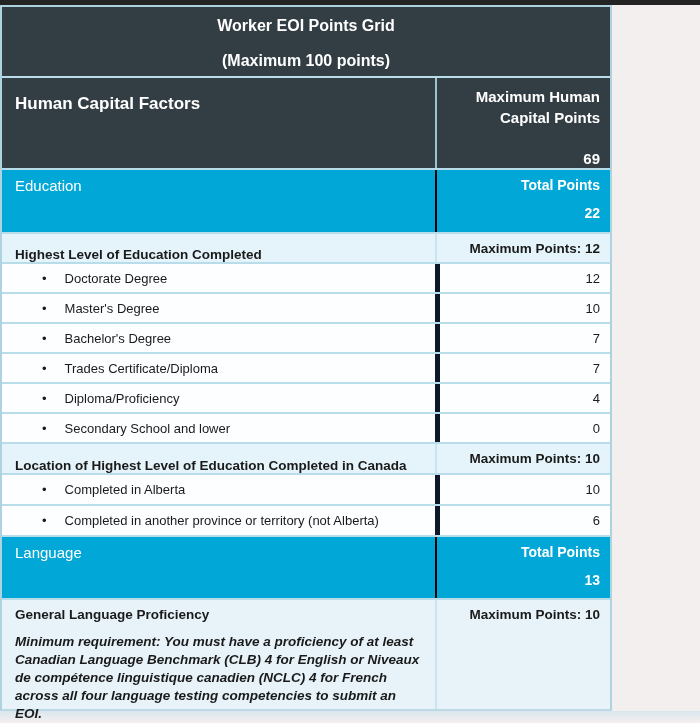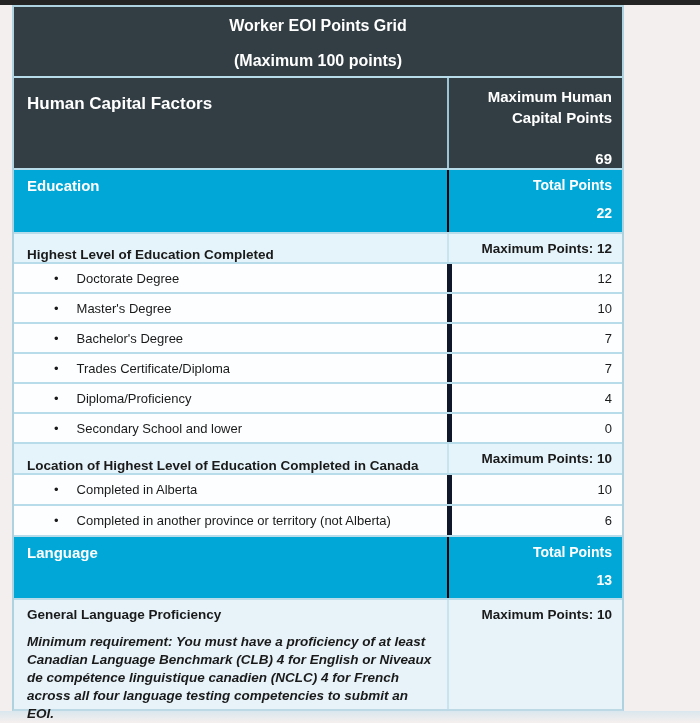--- a/index.html
+++ b/index.html
@@ -8,21 +8,20 @@
     font-family: "Liberation Sans", sans-serif;
     background: #f3efee;
     color: #1a1a1a;
   }
   .top-bar { height: 5px; background: #242424; width: 100%; }
   .grid-table {
     width: 612px;
     border: 2px solid #aed2e0;
     border-bottom: 2px solid #bcd9e5;
     background: #c4b5fd;
-    margin-left: 12px;
   }
   .row { display: flex; width: 100%; border-top: 2px solid #b9dcea; }
   .row:first-child { border-top: none; }
   .cell-left { width: 71.2%; padding: 6px 10px 6px 13px; }
   .cell-right { width: 28.8%; padding: 6px 10px 6px 8px; text-align: right; }
 
   
   .title-row {
     height: 69px;
     background: #333e44;
@@ -36,21 +35,21 @@
 
   
   .dark-row { height: 92px; background: #333e44; color: #ffffff; }
   .dark-row .cell-left { font-size: 17px; font-weight: bold; padding-top: 16px; }
   .dark-row .cell-right { border-left: 2px solid #9cc4d4; padding-top: 8px; }
   .hdr-label { font-size: 15px; font-weight: bold; line-height: 21px; }
   .hdr-value { font-size: 15px; font-weight: bold; margin-top: 22px; }
 
   
   .cyan-row { background: #00a7d7; color: #ffffff; }
-  .cyan-row .cell-left { font-size: 15px; font-weight: bold; padding-top: 7px; }
+  .cyan-row .cell-left { font-size: 15px; font-weight: normal; padding-top: 7px; }
   .cyan-row .cell-right { border-left: 2px solid #000000; padding-top: 7px; }
   .sec-total-label { font-size: 14px; font-weight: bold; }
   .sec-total-value { font-size: 14px; font-weight: bold; margin-top: 12px; }
   .row-education { height: 64px; }
   .row-language { height: 63px; }
 
   
   .sub-row { background: #e5f4fa; height: 30px; align-items: flex-end; font-weight: bold; }
   .sub-row .cell-left { font-size: 13.5px; padding-top: 0; padding-bottom: 0; }
   .sub-row .cell-right { font-size: 13.5px; border-left: 2px solid #c8e5ef; align-self: stretch; display: flex; align-items: center; justify-content: flex-end; padding-top: 0; padding-bottom: 0; }

